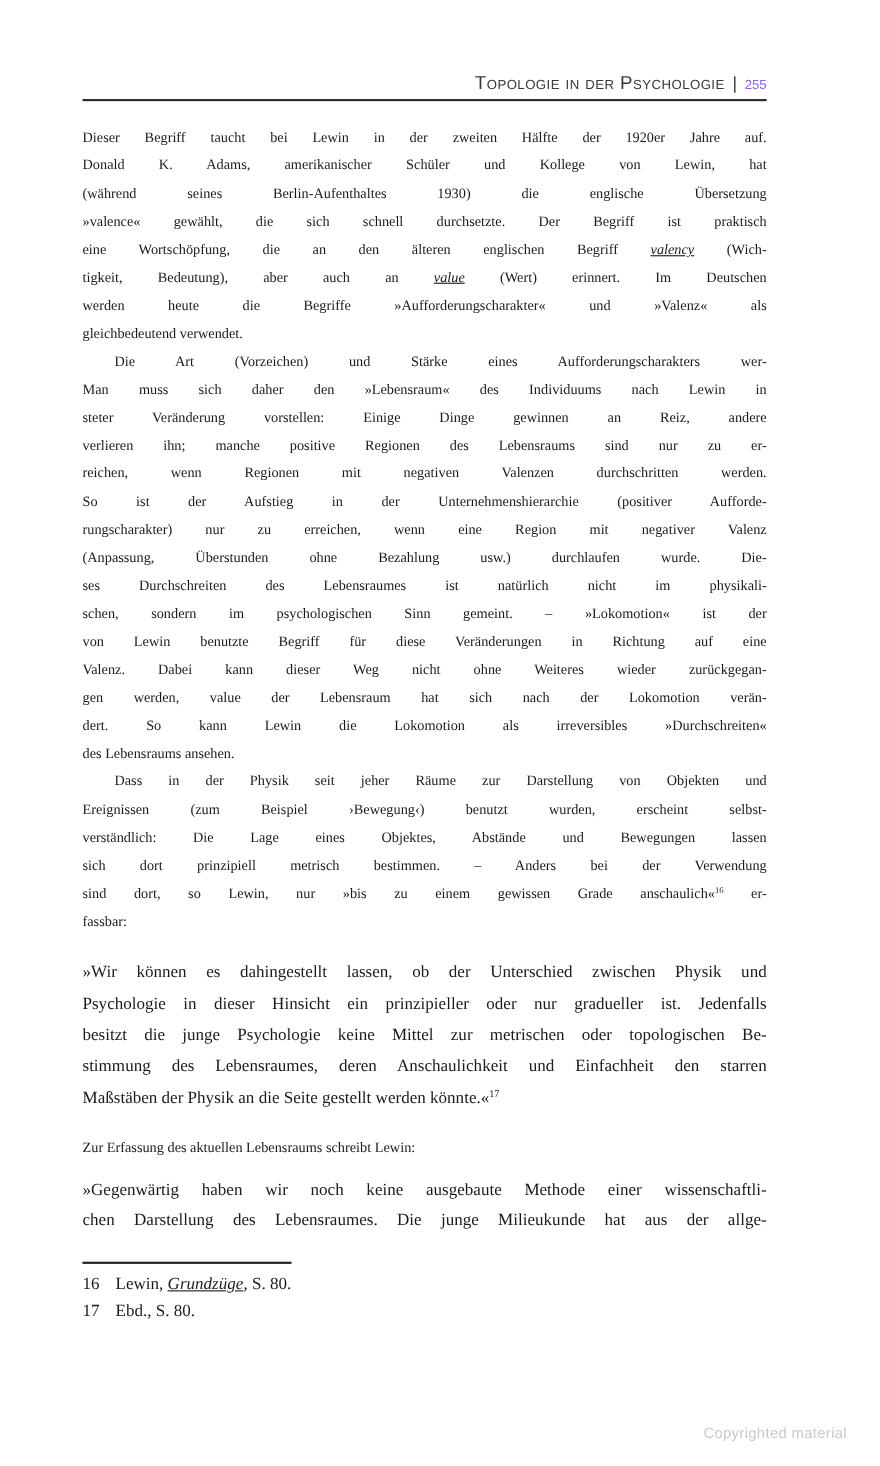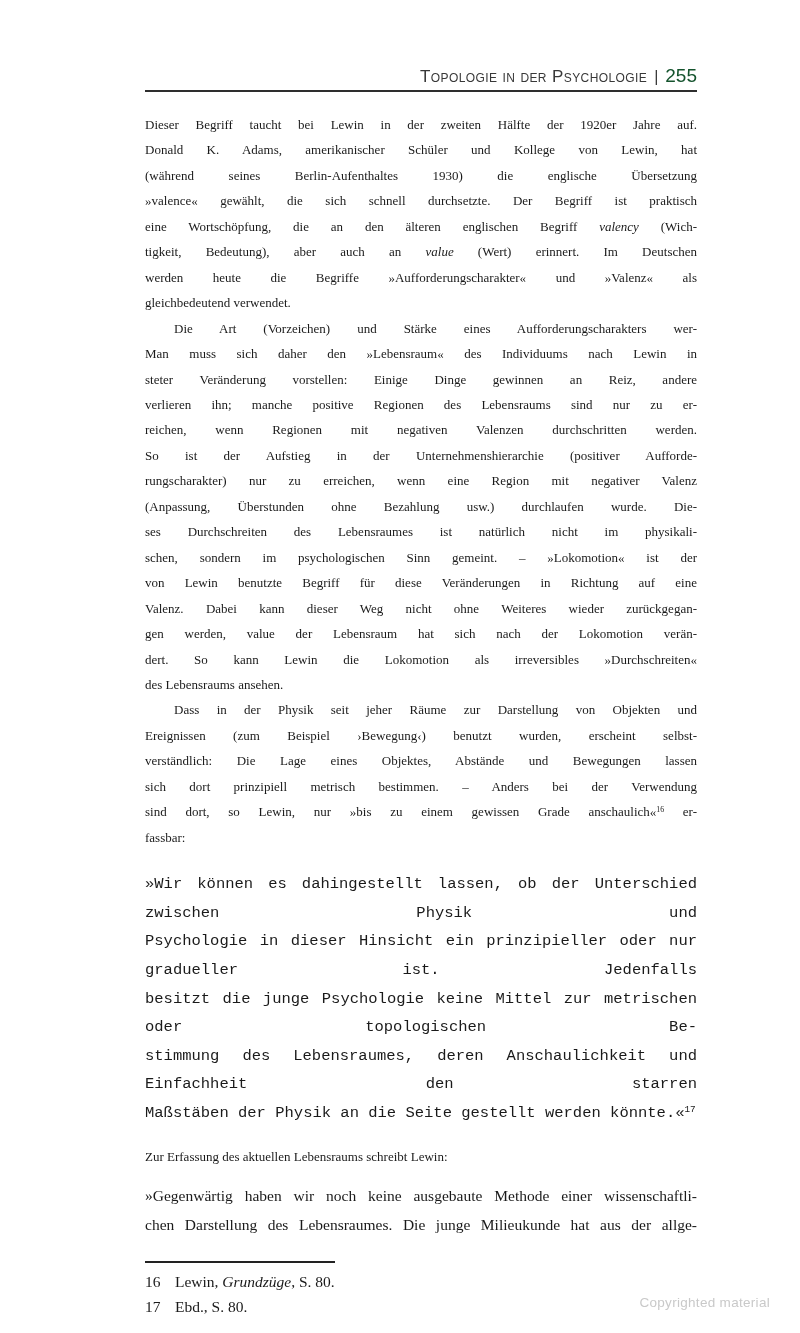--- a/index.html
+++ b/index.html
@@ -2,47 +2,47 @@
 <html><head>
 <meta charset="utf-8">
 <style>
   * { margin: 0; padding: 0; box-sizing: border-box; }
   html, body { background: #ffffff; }
   body {
     width: 800px; height: 1333px; position: relative; overflow: hidden;
     font-family: "Liberation Serif", "DejaVu Serif", serif;
     color: #1a1a1a;
   }
-  .page { position: absolute; inset: 0; padding: 66px 103px 0 105px; margin-left: 40px; }
+  .page { position: absolute; inset: 0; padding: 66px 103px 0 75px; }
 
   
   .page-header .header-row {
     display: flex; justify-content: flex-end; align-items: baseline;
     font-family: "Liberation Sans", "DejaVu Sans", sans-serif;
     line-height: 20px; white-space: nowrap;
   }
   .running-head {
     font-variant: small-caps; font-size: 17px; letter-spacing: 0.4px; color: #383838;
   }
   .header-sep { font-size: 16px; color: #383838; margin: 0 7px; }
-  .page-number { font-size: 19px; color: #14532d; }
+  .page-number { font-size: 12px; color: #8b5cf6; }
   .header-rule { margin-top: 3px; height: 2px; background: #2e2e2e; }
 
   
   .page-body { margin-top: 20px; }
   .block { text-align: justify; }
   .block.body { font-size: 13px; line-height: 25.45px; }
   .block.quote { font-size: 15.5px; line-height: 28.6px; }
   .block .line { text-align: justify; text-align-last: justify; text-justify: inter-word; }
   .block .line.last { text-align-last: left; }
   .block .line.first { text-indent: 29px; }
-  .q1 { margin-top: 20px; font-family: Liberation Mono, monospace; }
+  .q1 { margin-top: 20px; }
   .p4 { margin-top: 17px; }
   .q2 { margin-top: 12px; }
-  i { font-style: italic; }
+  i { font-style: italic; text-decoration: underline; }
   sup { font-size: 0.6em; line-height: 0; position: relative; top: -0.55em; vertical-align: baseline; }
 
   
   .footnote-rule { margin-top: 22px; width: 190px; height: 2px; background: #222222; }
   .footnotes { margin-top: 7px; font-size: 15.5px; line-height: 24.5px; }
   .footnote { display: flex; }
   .fn-num { flex: 0 0 30px; }
   .fn-text { flex: 1 1 auto; }
 
   

